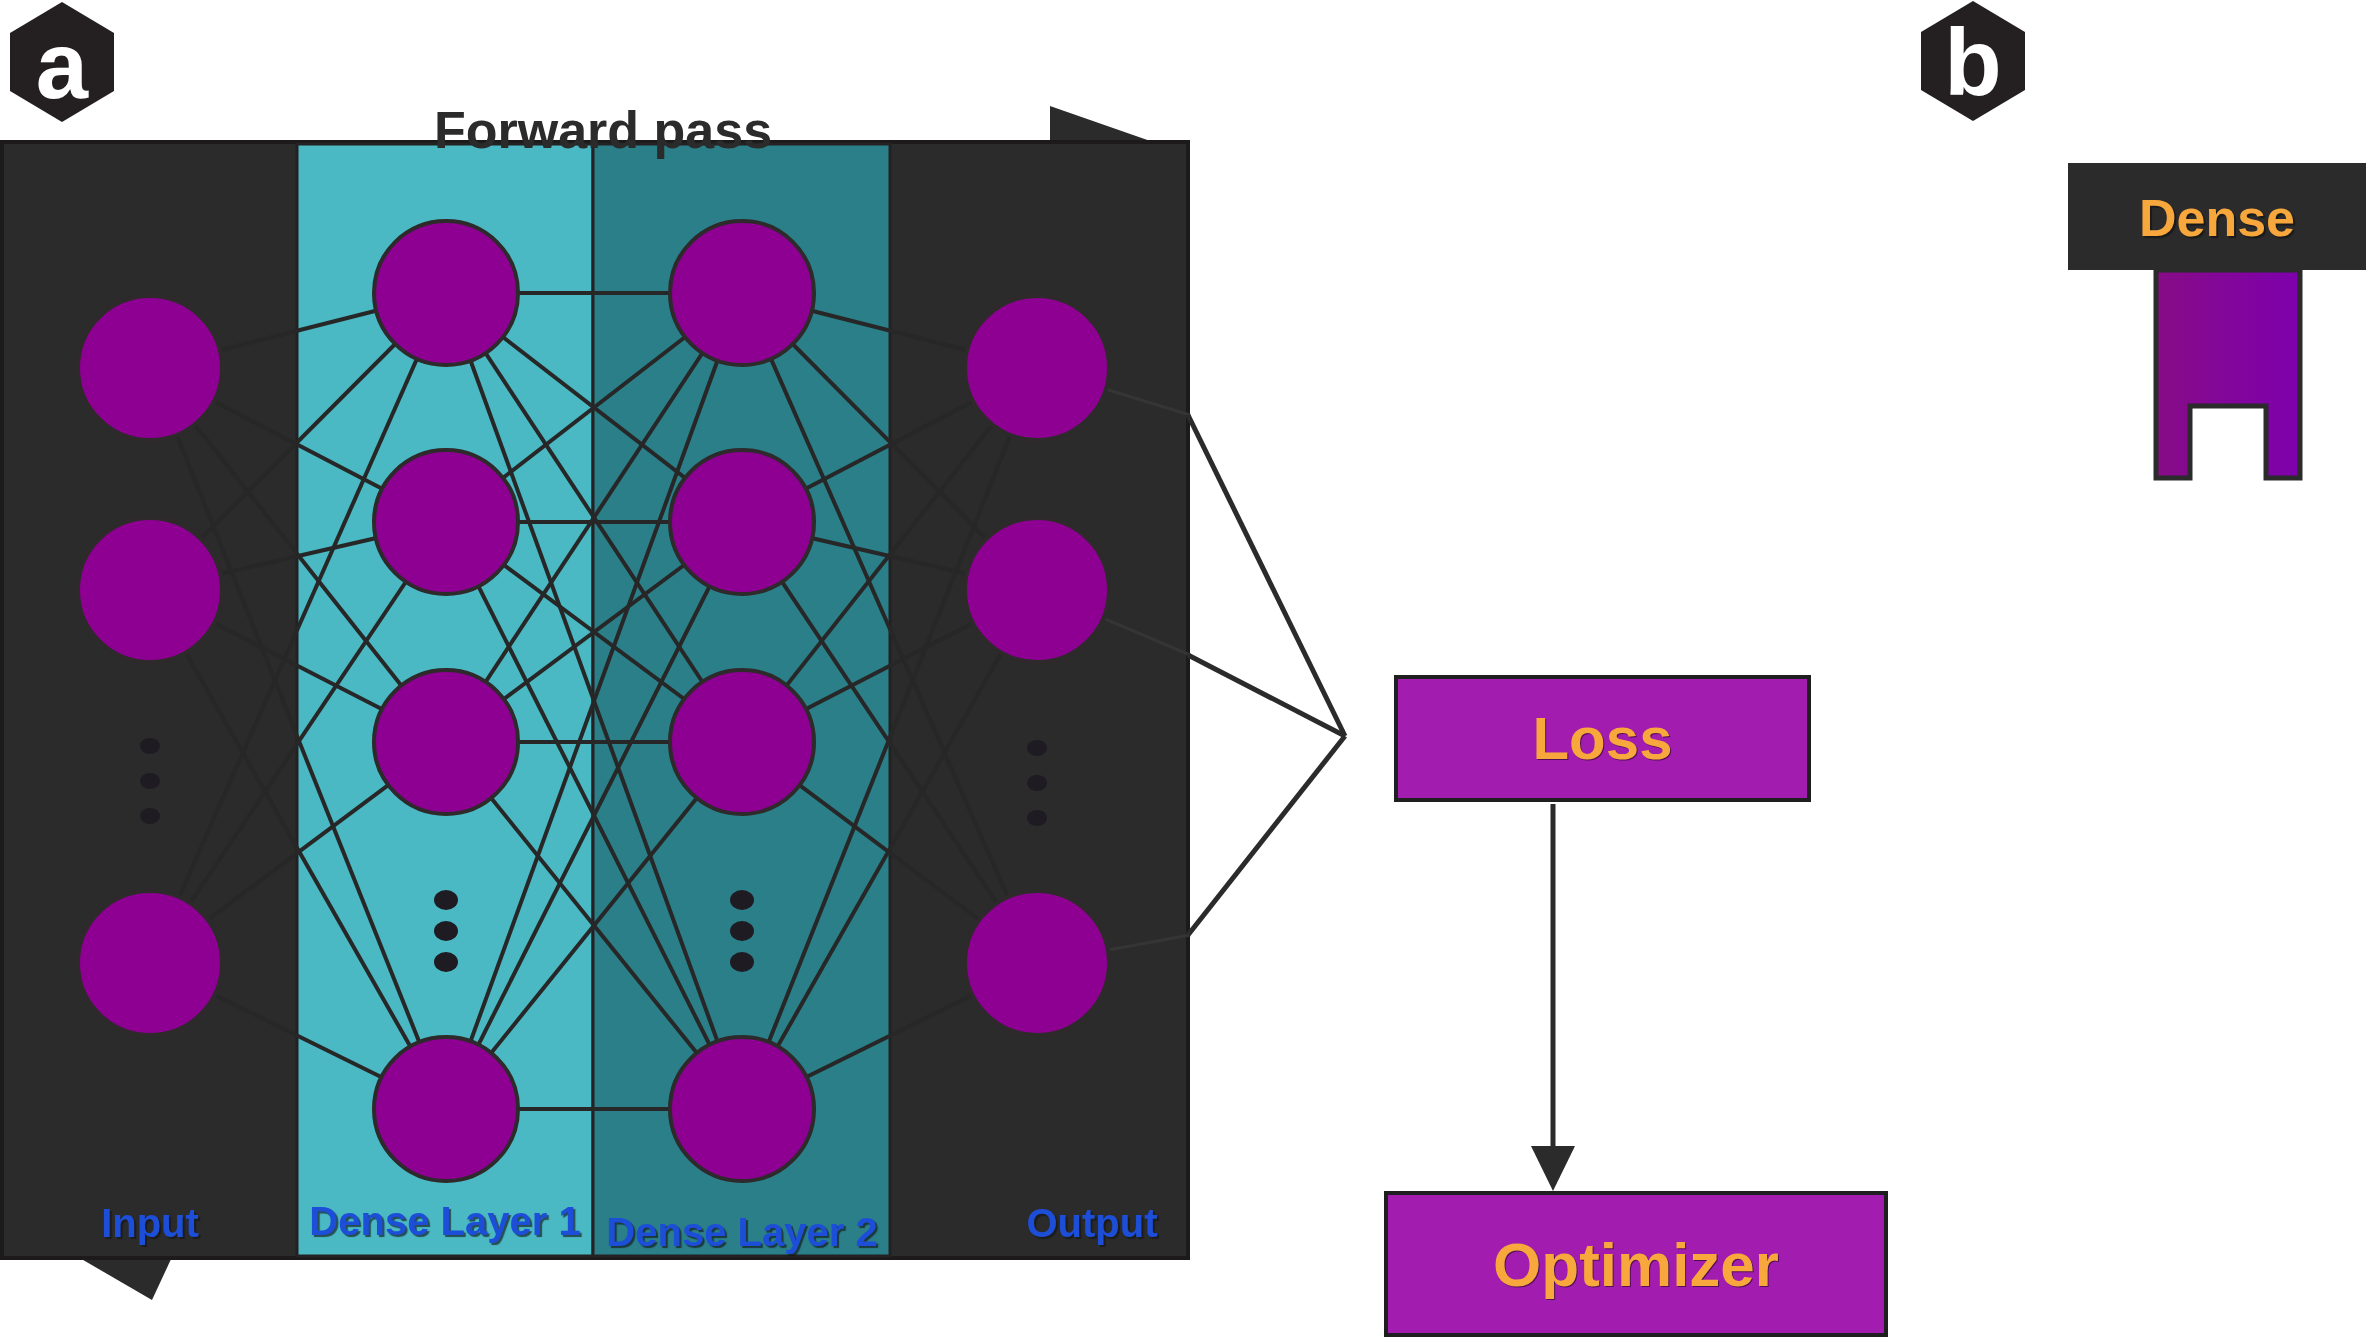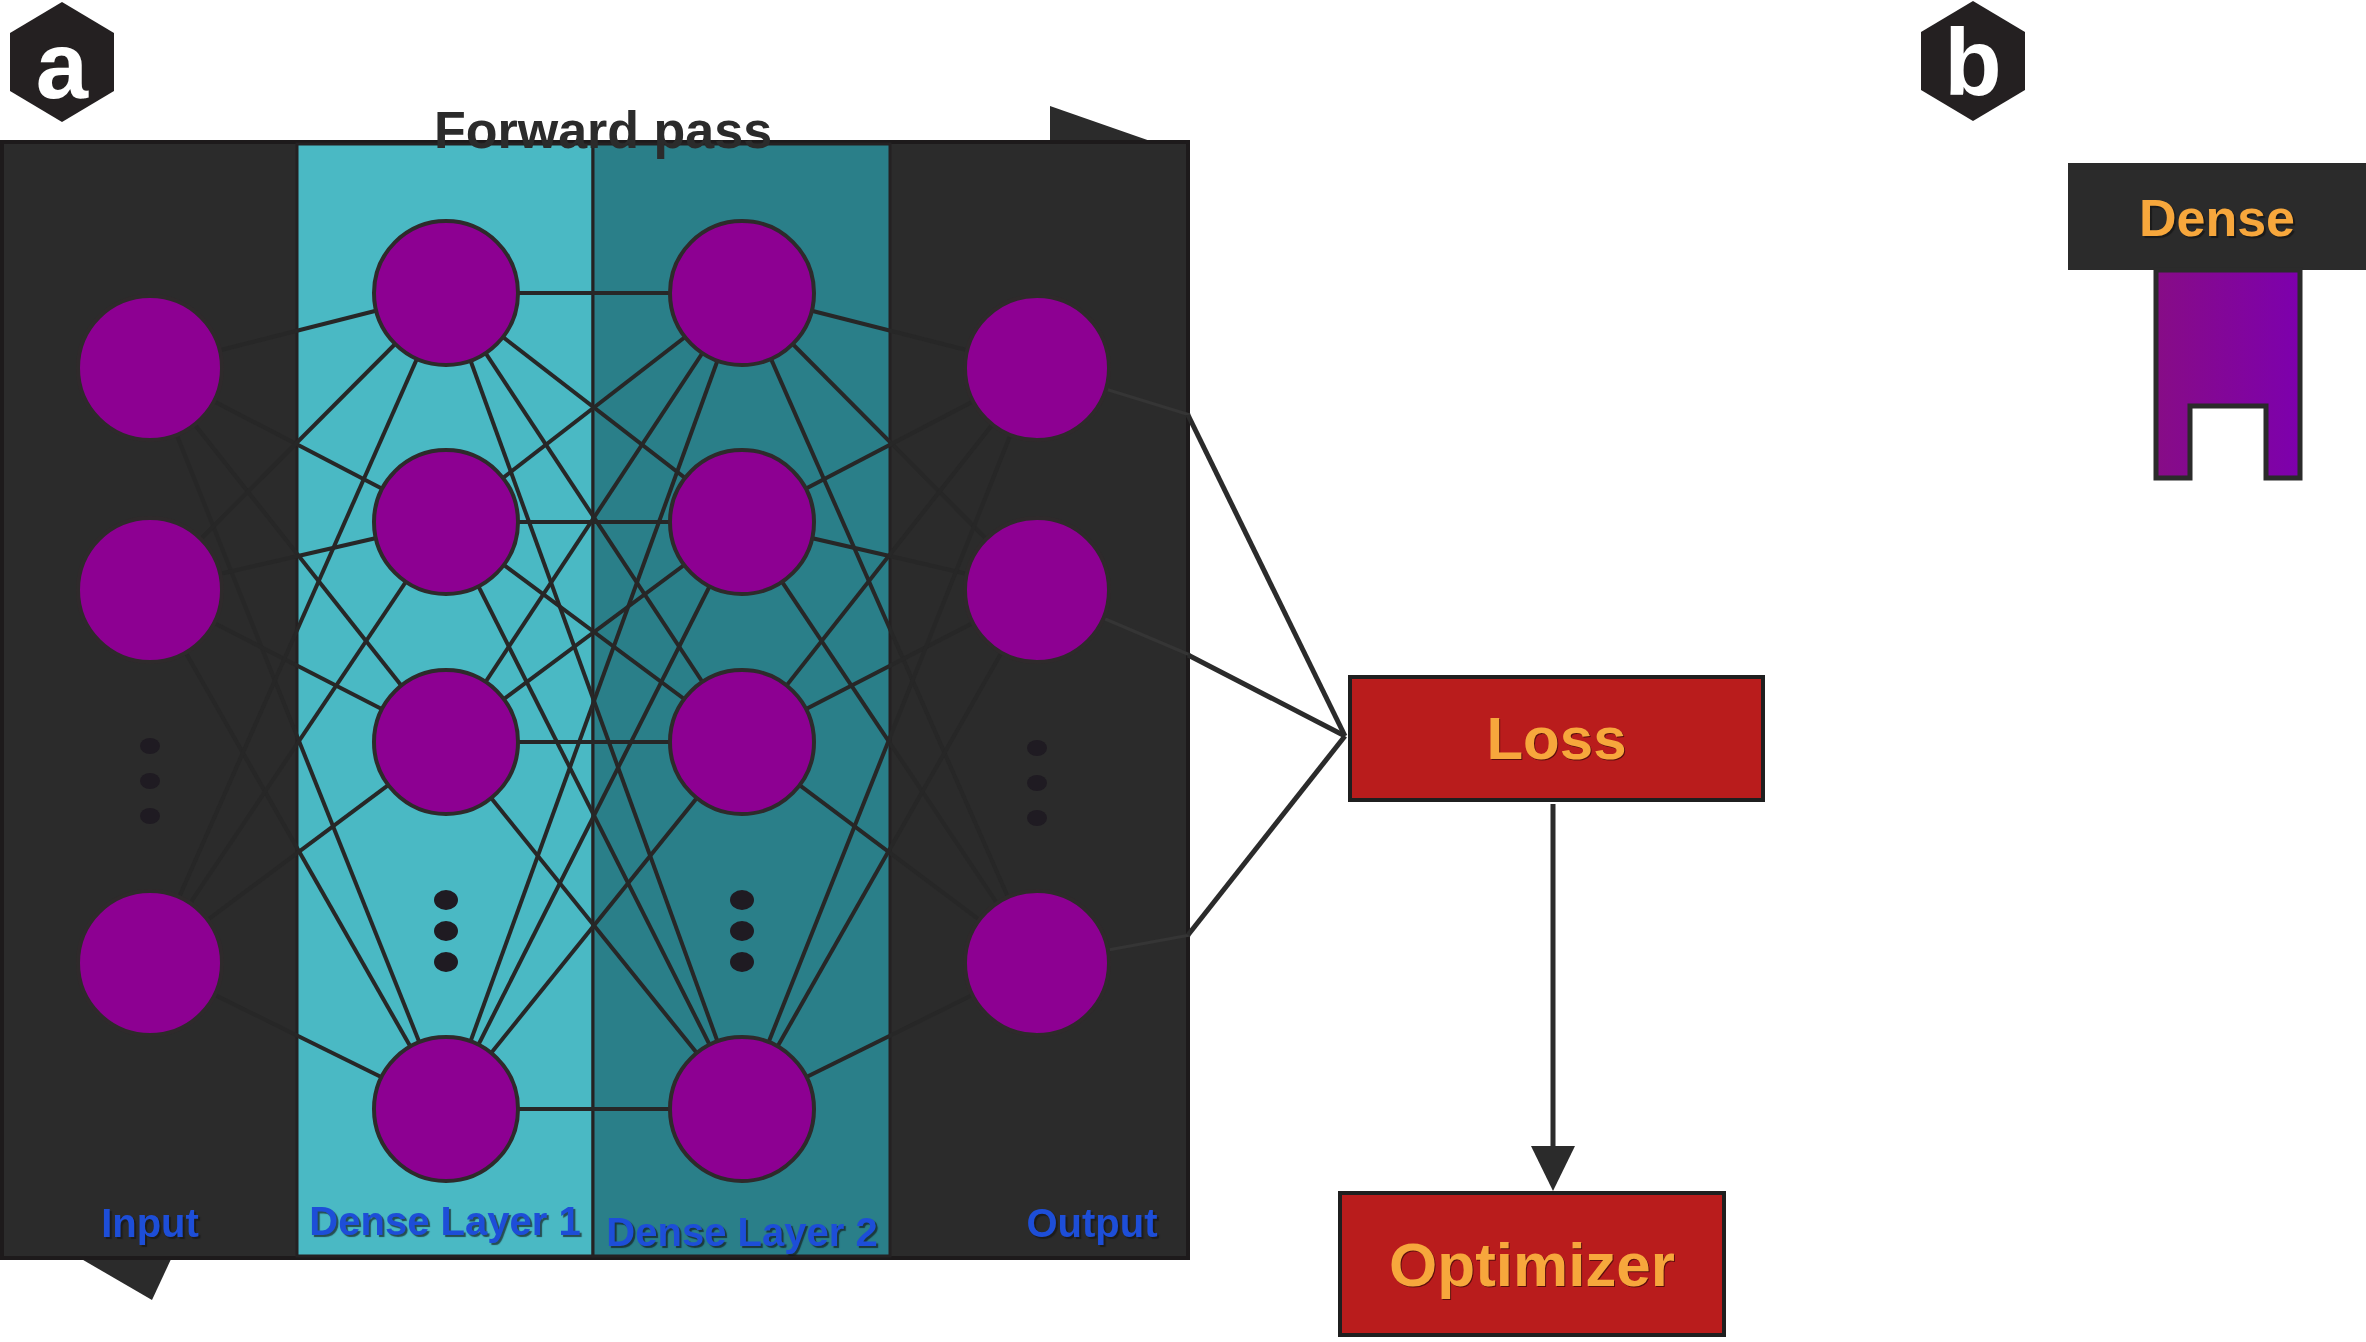--- a/index.html
+++ b/index.html
@@ -20,32 +20,32 @@
   }
   .title-lbl{font-size:52px;color:#2b2b2b;}
   .layer-lbl{
     font-size:40px;color:#1d4ed8;
     text-shadow:2px 2px 1px rgba(20,20,20,0.65);
   }
   .badge-lbl{font-size:94px;color:#ffffff;}
   .legend-lbl{font-size:52px;color:#f7a73c;text-shadow:2px 2px 1px rgba(0,0,0,0.4);}
   .flowbox{
     position:absolute;
-    background:#b91c1c;
+    background:#a21caf;
     border:4px solid #1f1f1f;
     box-sizing:border-box;
-    display:flex;align-items:center;justify-content:center;
+    display:flex;align-items:center;justify-content:center;margin-left:46px;
   }
   .flowbox .boxtext{
     font-weight:bold;color:#f7a73c;
     text-shadow:1px 1px 0 rgba(0,0,0,0.5);
   }
   #loss-box{left:1348px;top:675px;width:417px;height:127px;}
   #loss-box .boxtext{font-size:60px;}
-  #optimizer-box{left:1338px;top:1191px;width:388px;height:146px;}
+  #optimizer-box{left:1338px;top:1191px;width:504px;height:146px;}
   #optimizer-box .boxtext{font-size:62px;}
 </style>
 </head>
 <body>
 
 <div class="canvas">
 
   <svg width="2366" height="1342" viewBox="0 0 2366 1342">
     <defs>
       <linearGradient id="gradPurple" x1="0" y1="0" x2="1" y2="0">

